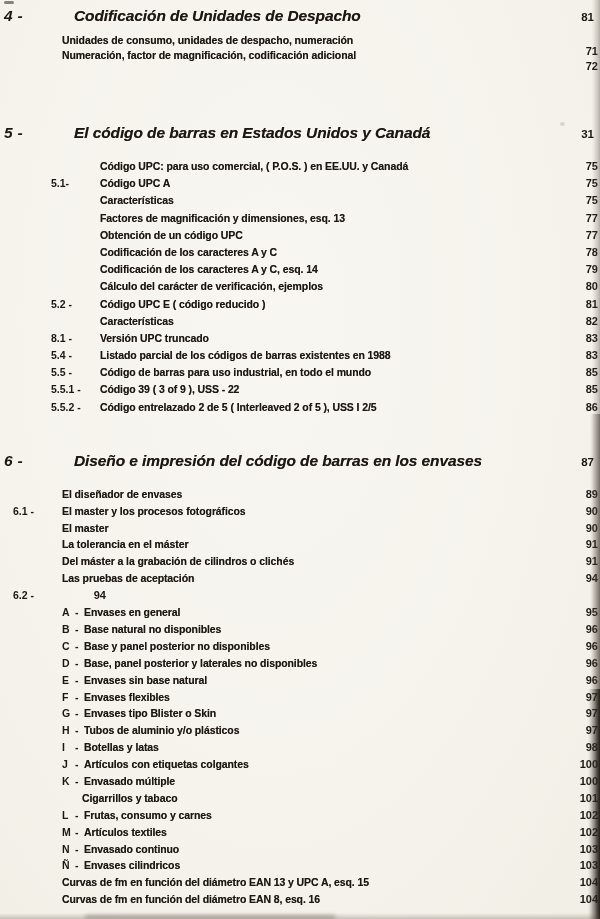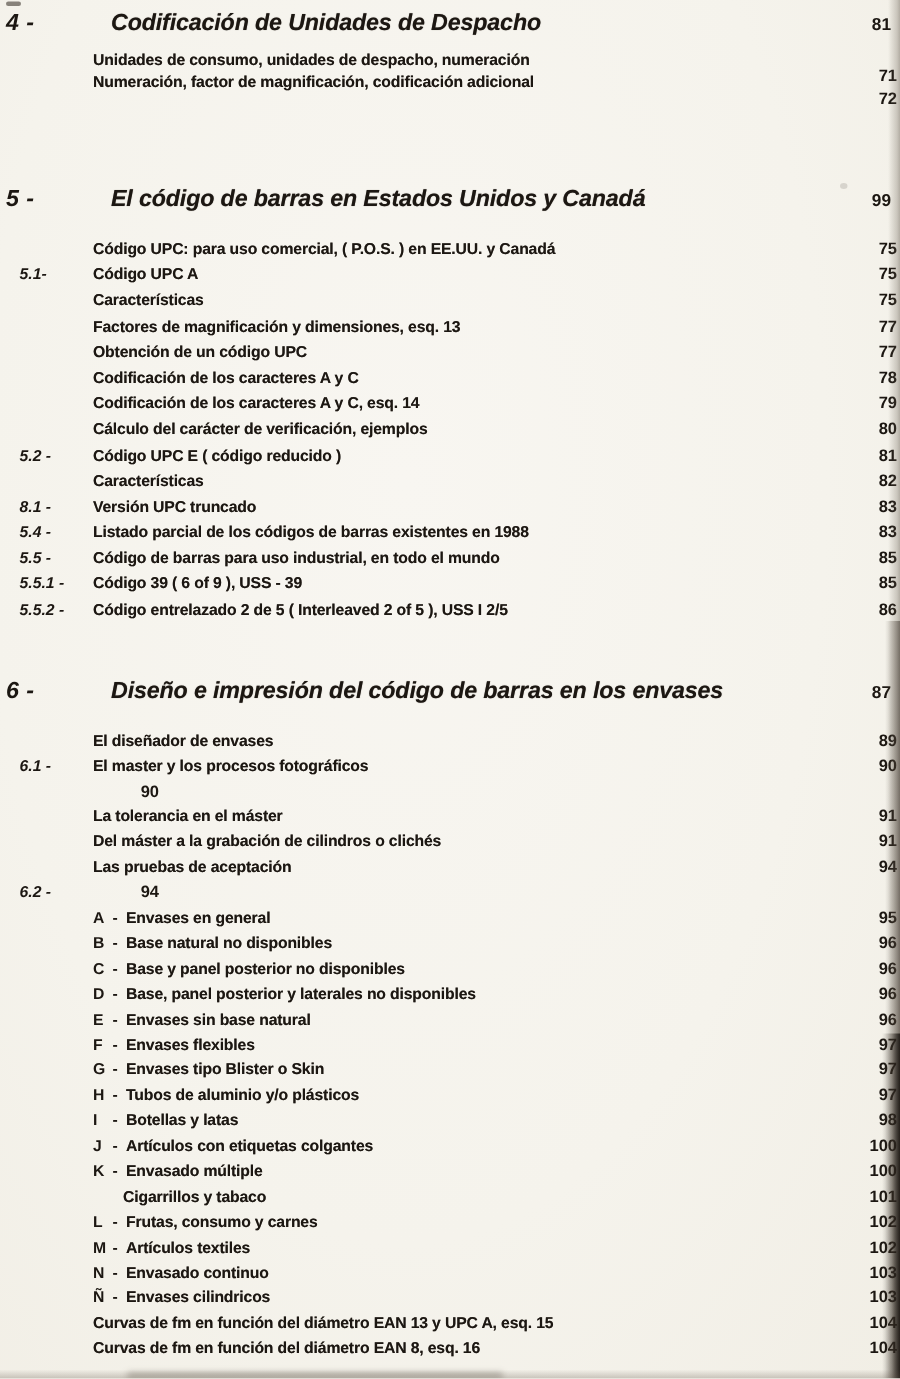--- a/index.html
+++ b/index.html
@@ -64,21 +64,20 @@
     display: flex;
     align-items: baseline;
   }
   .row-num {
     flex: none;
     width: 62px;
     padding-left: 13px;
     box-sizing: border-box;
     font-weight: bold;
     font-size: 10.5px;
-    font-style: italic;
   }
   .row-letter {
     flex: none;
     width: 13px;
     font-weight: bold;
     font-size: 10.5px;
   }
   .row-dash {
     flex: none;
     width: 9px;
@@ -103,21 +102,21 @@
     font-size: 11px;
   }
   .indent .row-text { padding-left: 20px; }
 
   
   .sec-0 .items { margin-top: 5px; }
   .sec-0 .toc-row { height: 15px; justify-content: center; }
   .sec-0 .row-page { position: relative; top: 11px; }   
   .sec-1 { margin-top: 60px; }
   .sec-1 .items { margin-top: 14px; }
-  .sec-1 .toc-row { height: 17.2px; }
+  .sec-1 .toc-row { height: 17.2px; margin-left: 38px; }
   .sec-2 { margin-top: 34px; }
   .sec-2 .items { margin-top: 14px; }
   .sec-2 .toc-row { height: 16.9px; }
 
   
   .shadow-right-1 {
     position: absolute; top: 0; right: 0; width: 8px; height: 100%;
     background: linear-gradient(to right, rgba(95,85,72,0) 0%, rgba(95,85,72,0.28) 75%, rgba(80,70,58,0.4) 100%);
     pointer-events: none;
   }
@@ -181,21 +180,21 @@
     <span class="row-text">Numeración, factor de magnificación, codificación adicional</span>
     <span class="row-page">72</span>
   </div>
 </div>
   </section>
 
   <section class="toc-section sec-1">
     <div class="sec-head">
       <span class="sec-num">5 -</span>
       <span class="sec-title">El código de barras en Estados Unidos y Canadá</span>
-      <span class="sec-page">99</span>
+      <span class="sec-page">31</span>
     </div>
     <div class="items">
   <div class="toc-row no-letter">
     <span class="row-num"></span>
 
     <span class="row-text">Código UPC: para uso comercial, ( P.O.S. ) en EE.UU. y Canadá</span>
     <span class="row-page">75</span>
   </div>
 
   <div class="toc-row no-letter">
@@ -278,21 +277,21 @@
   <div class="toc-row no-letter">
     <span class="row-num">5.5 -</span>
 
     <span class="row-text">Código de barras para uso industrial, en todo el mundo</span>
     <span class="row-page">85</span>
   </div>
 
   <div class="toc-row no-letter">
     <span class="row-num">5.5.1 -</span>
 
-    <span class="row-text">Código 39 ( 6 of 9 ), USS - 39</span>
+    <span class="row-text">Código 39 ( 3 of 9 ), USS - 22</span>
     <span class="row-page">85</span>
   </div>
 
   <div class="toc-row no-letter">
     <span class="row-num">5.5.2 -</span>
 
     <span class="row-text">Código entrelazado 2 de 5 ( Interleaved 2 of 5 ), USS I 2/5</span>
     <span class="row-page">86</span>
   </div>
 </div>
@@ -315,20 +314,21 @@
   <div class="toc-row no-letter">
     <span class="row-num">6.1 -</span>
 
     <span class="row-text">El master y los procesos fotográficos</span>
     <span class="row-page">90</span>
   </div>
 
   <div class="toc-row no-letter">
     <span class="row-num"></span>
 
+    <span class="row-text">El master</span>
     <span class="row-page">90</span>
   </div>
 
   <div class="toc-row no-letter">
     <span class="row-num"></span>
 
     <span class="row-text">La tolerancia en el máster</span>
     <span class="row-page">91</span>
   </div>
 

